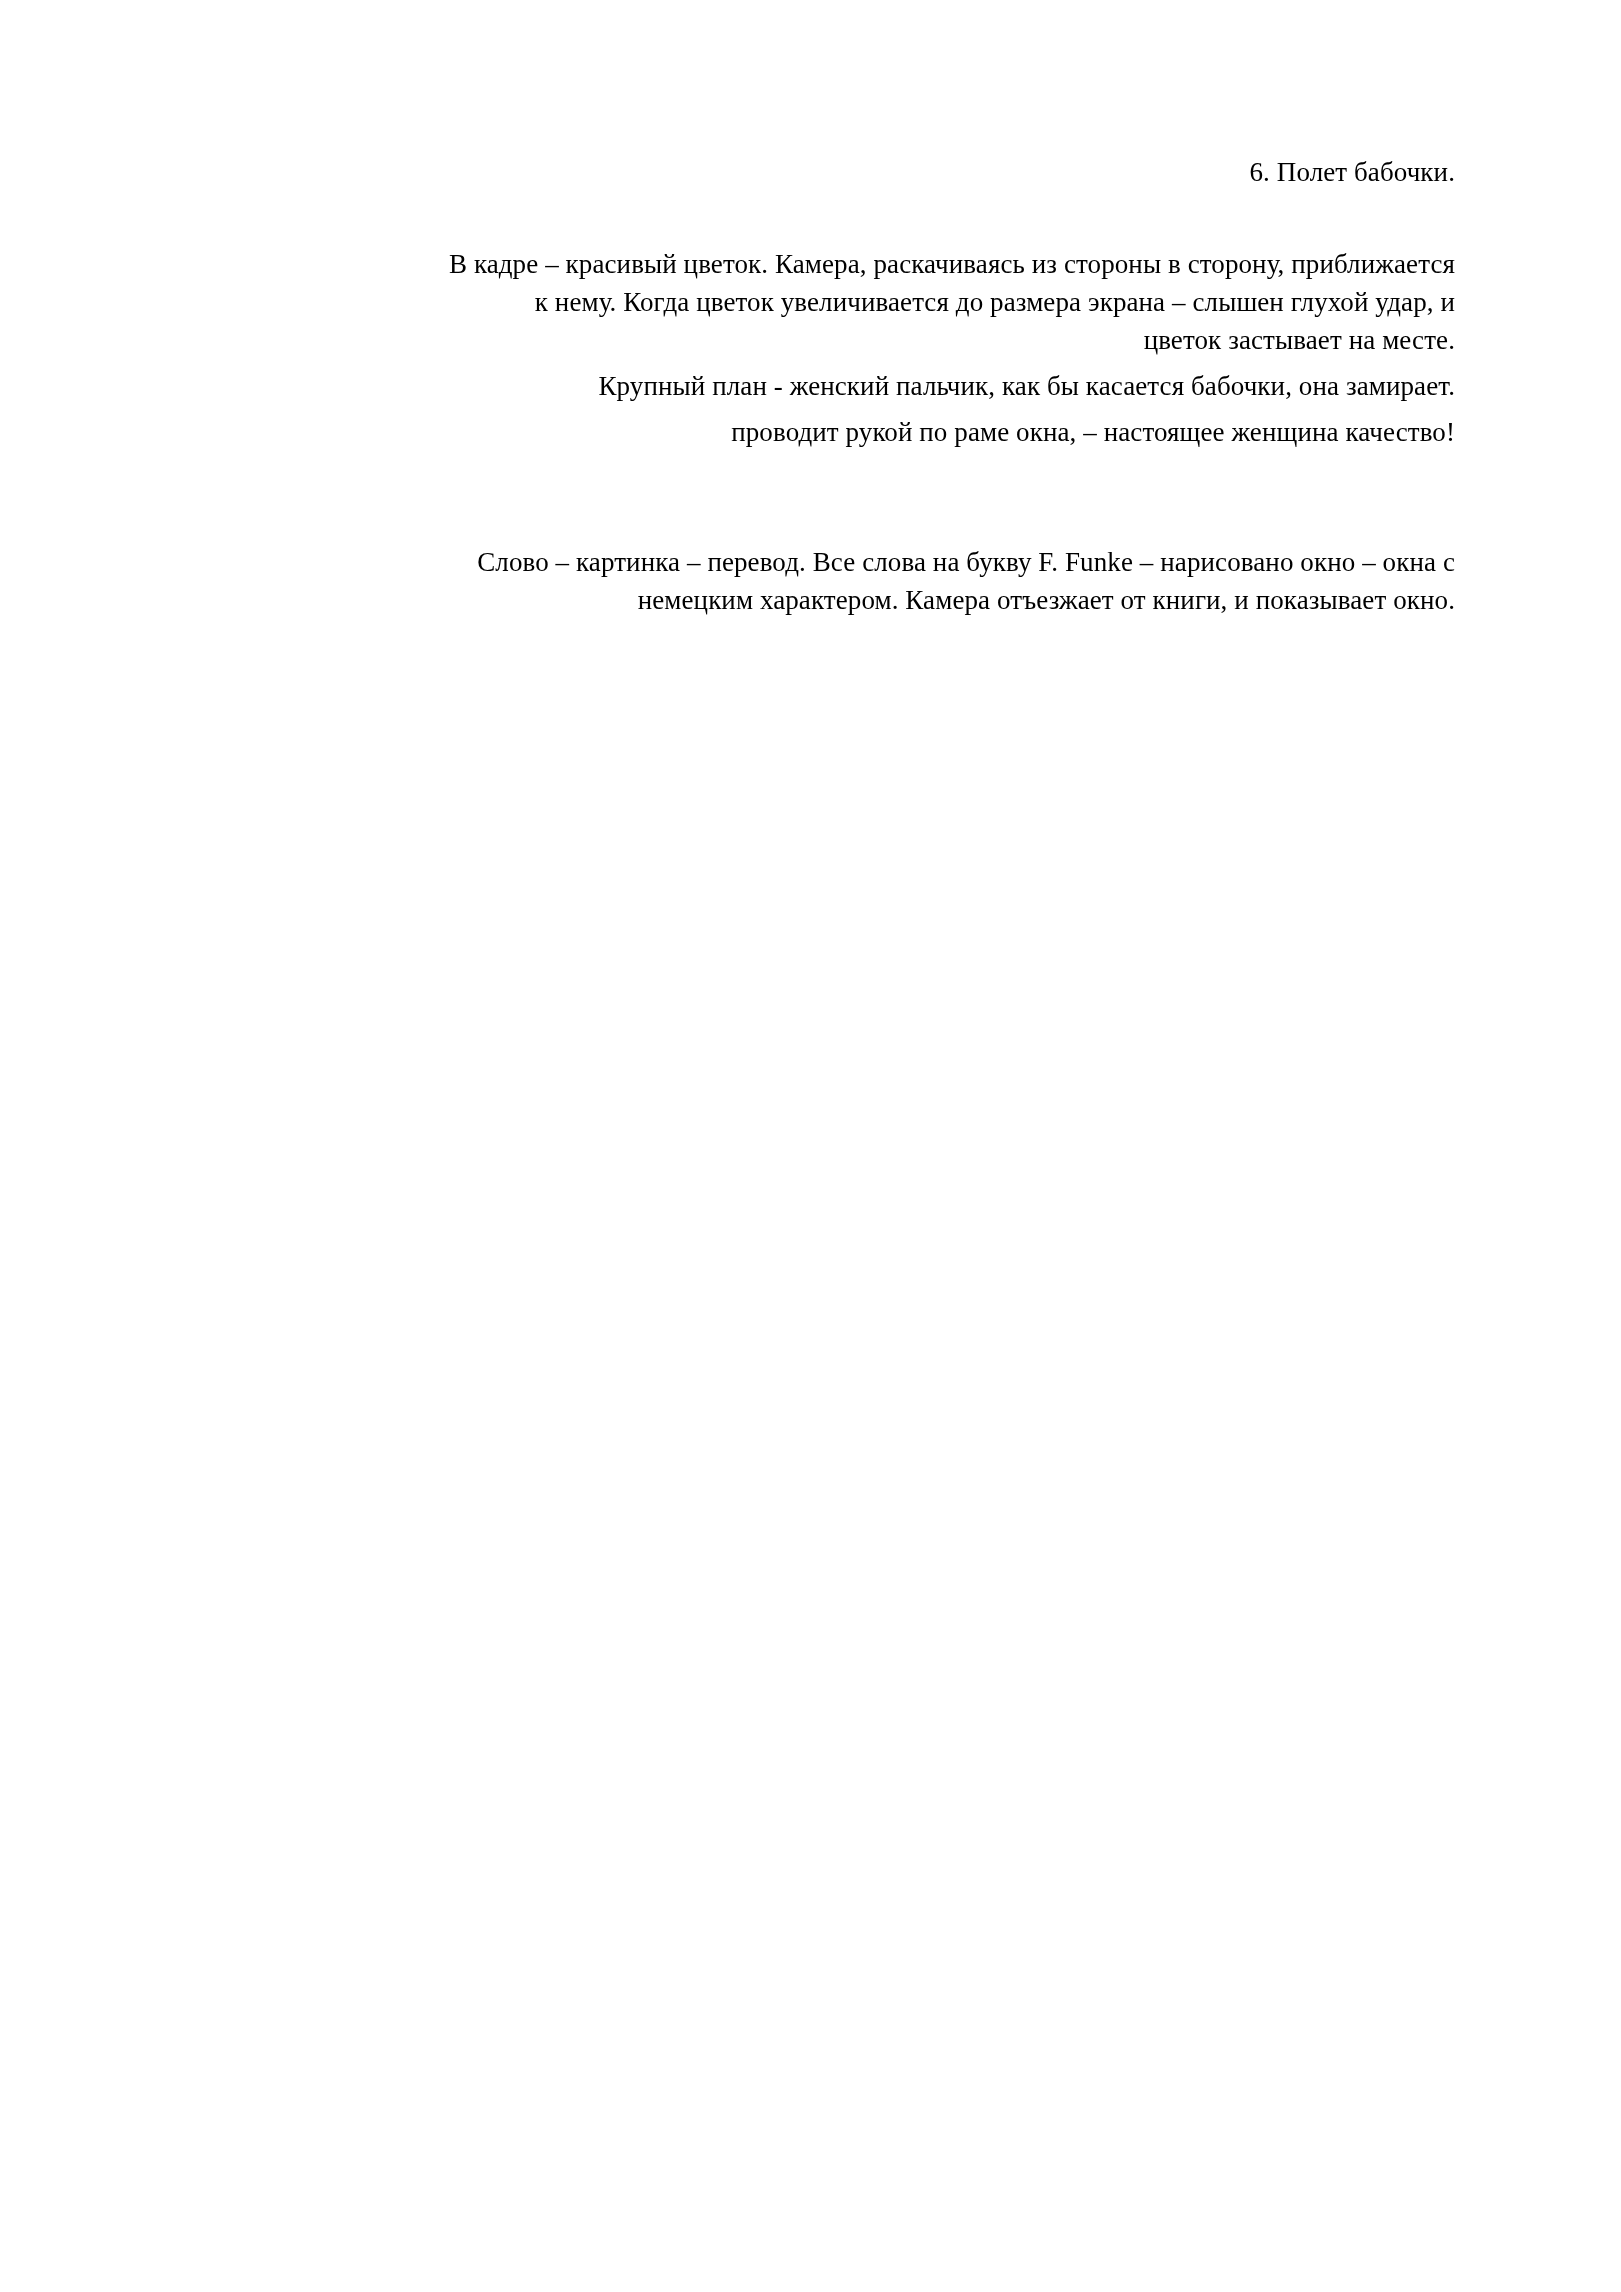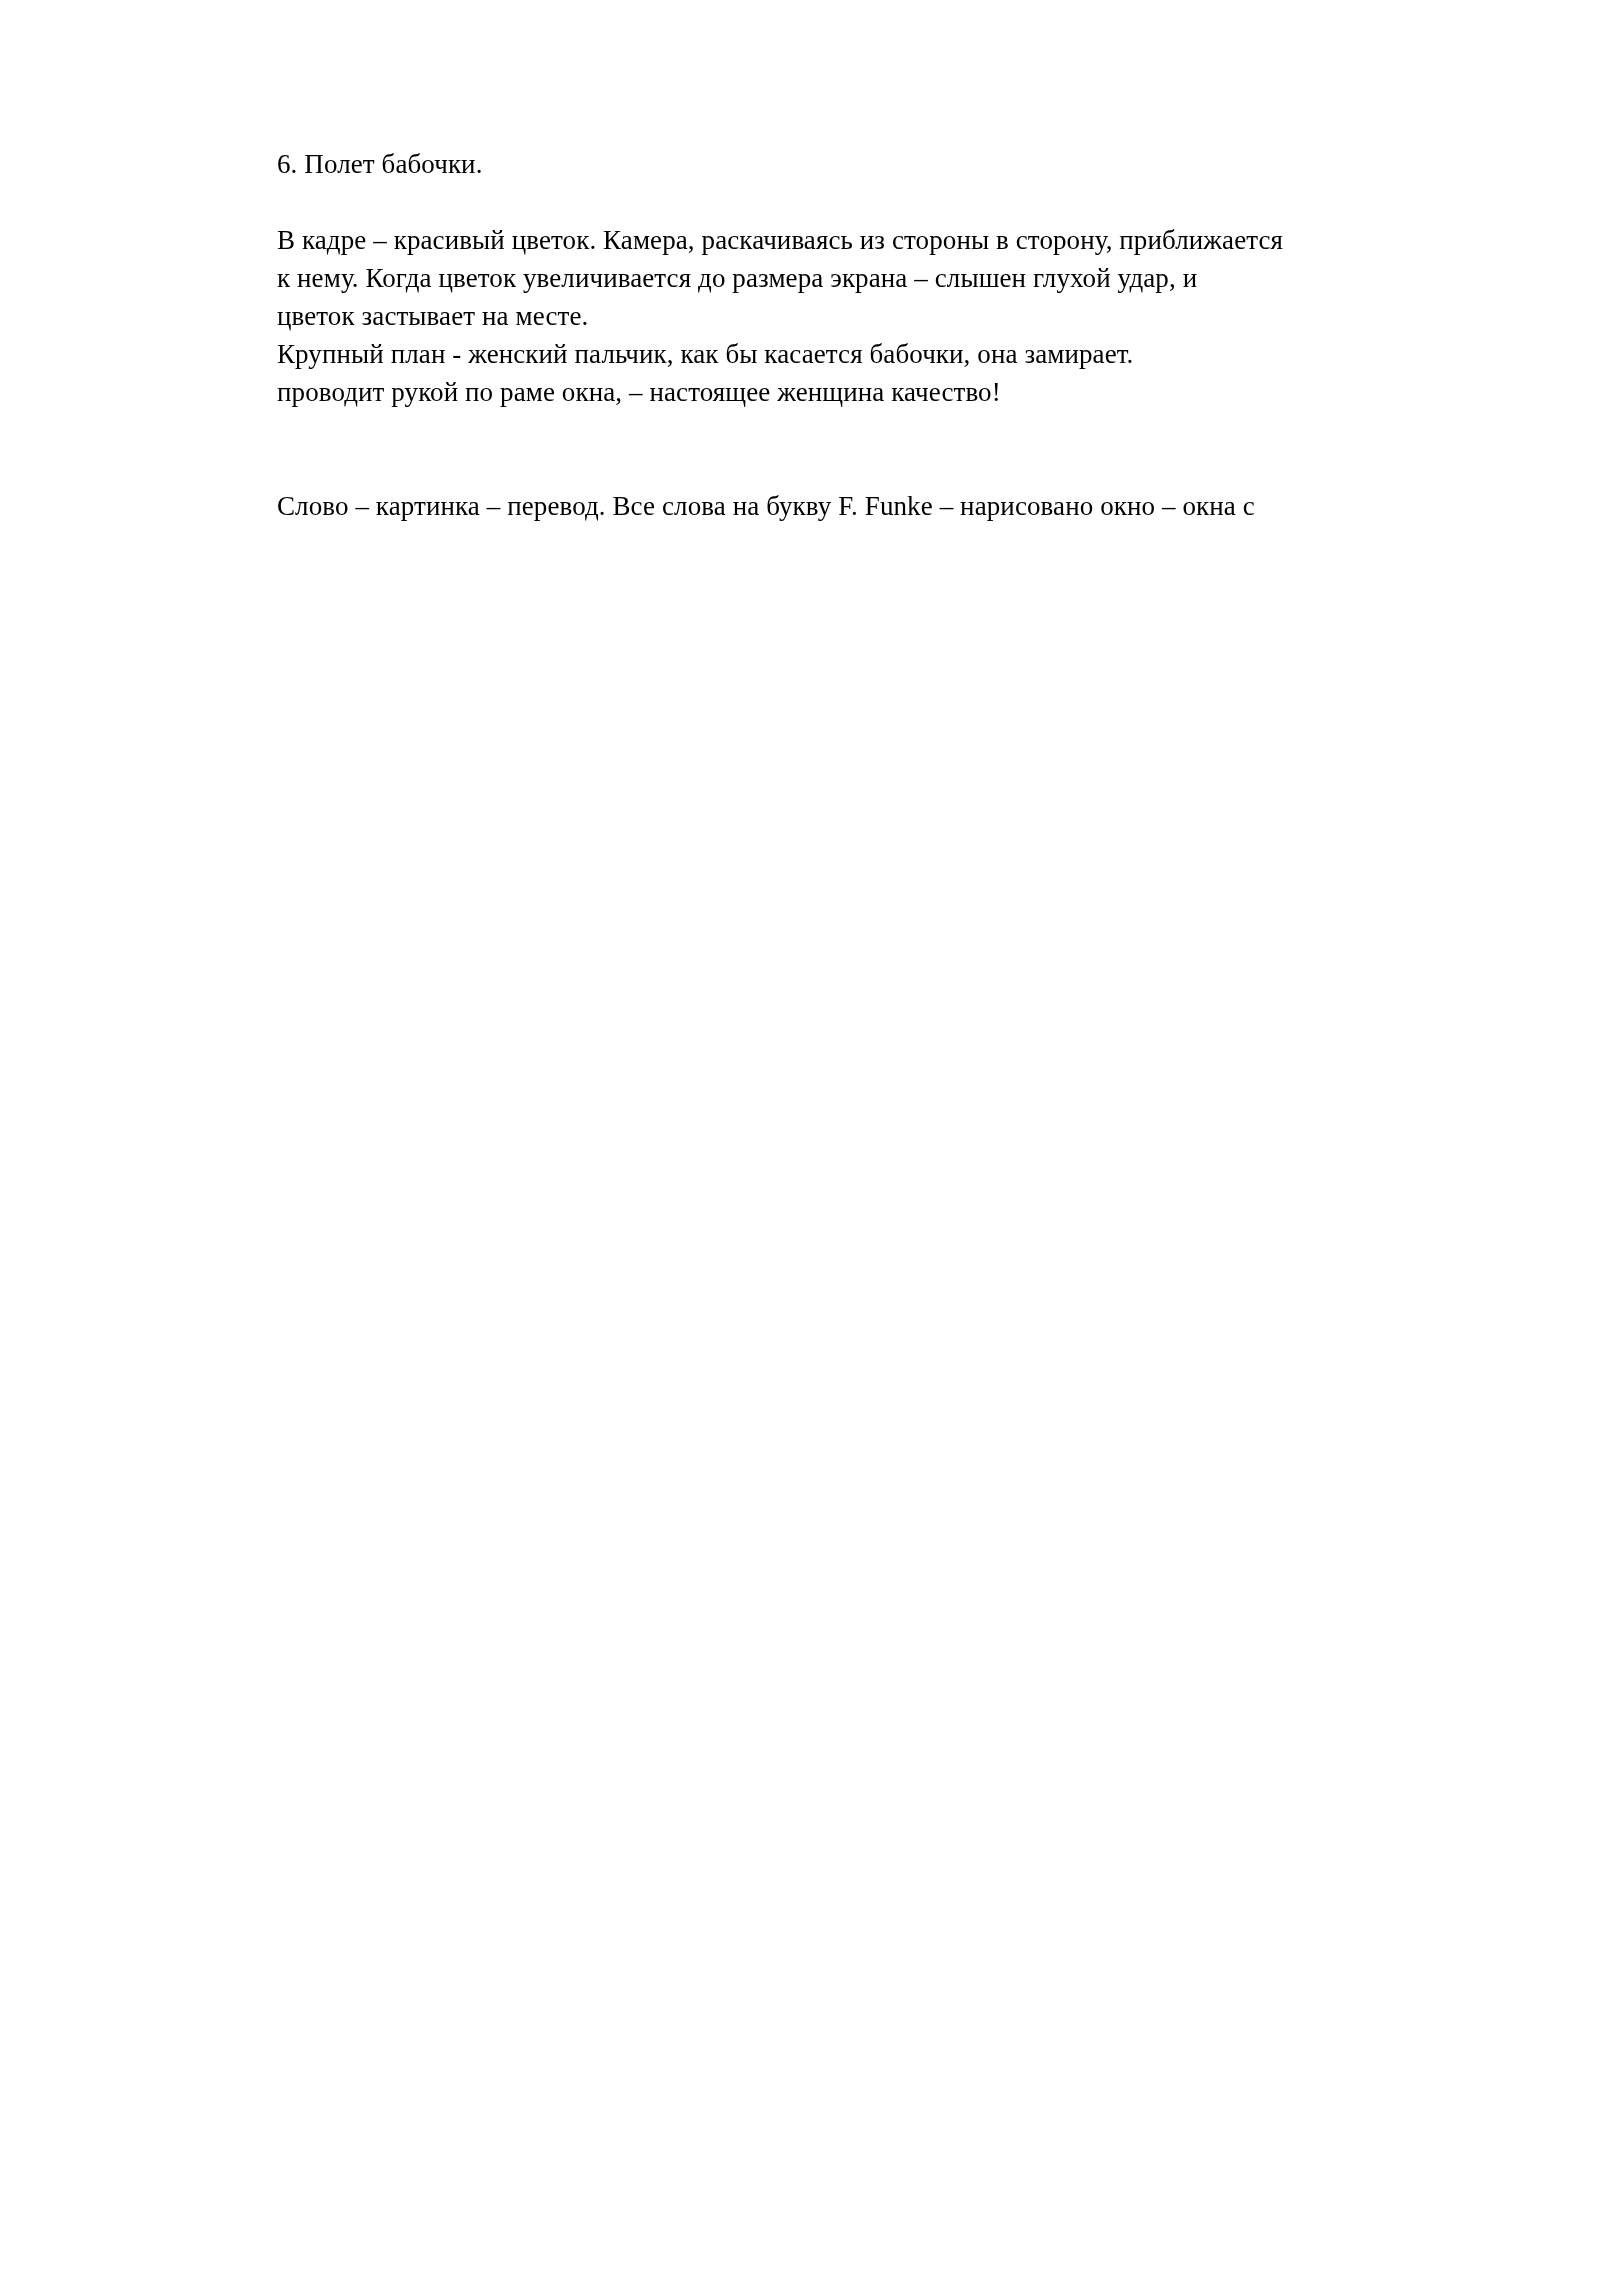--- a/index.html
+++ b/index.html
@@ -23,22 +23,22 @@
   }
   .content {
     position: absolute;
     left: 277px;
     top: 145px;
     width: 1186px;
   }
   .para {
     font-size: 27px;
     line-height: 38px;
-    text-align: left;
-    margin: 0;
+    text-align: right;
+    margin: 8px;
     letter-spacing: 0.1px;
   }
   .spacer {
     height: 38px;
   }
   .block-lines .line {
     display: block;
   }
   .para.heading {
     font-size: 27px;
@@ -69,17 +69,18 @@
       <span class="line">проводит рукой по раме окна, – настоящее женщина качество!</span>
     </div>
 
     <div class="spacer"></div>
 
 
     <div class="spacer"></div>
 
     <div class="para block-lines">
       <span class="line">Слово – картинка – перевод. Все слова на букву F. Funke – нарисовано окно – окна с</span>
+      <span class="line">немецким характером. Камера отъезжает от книги, и показывает окно.</span>
     </div>
 
   </div>
 </div>
 
 
 </body></html>

